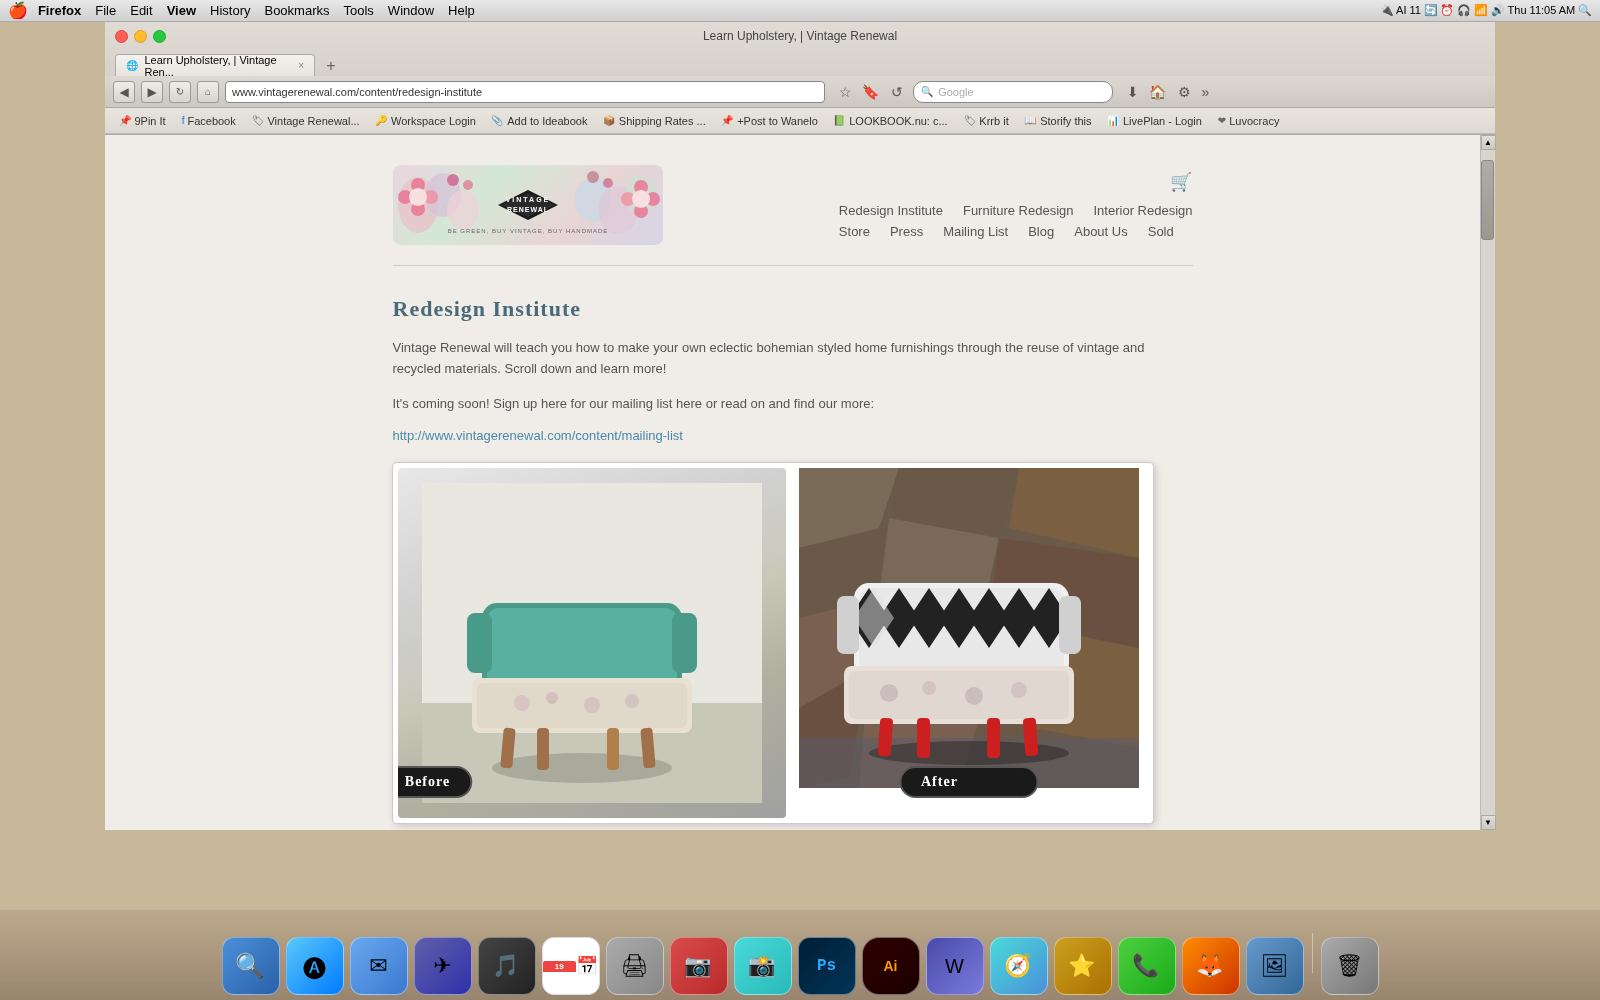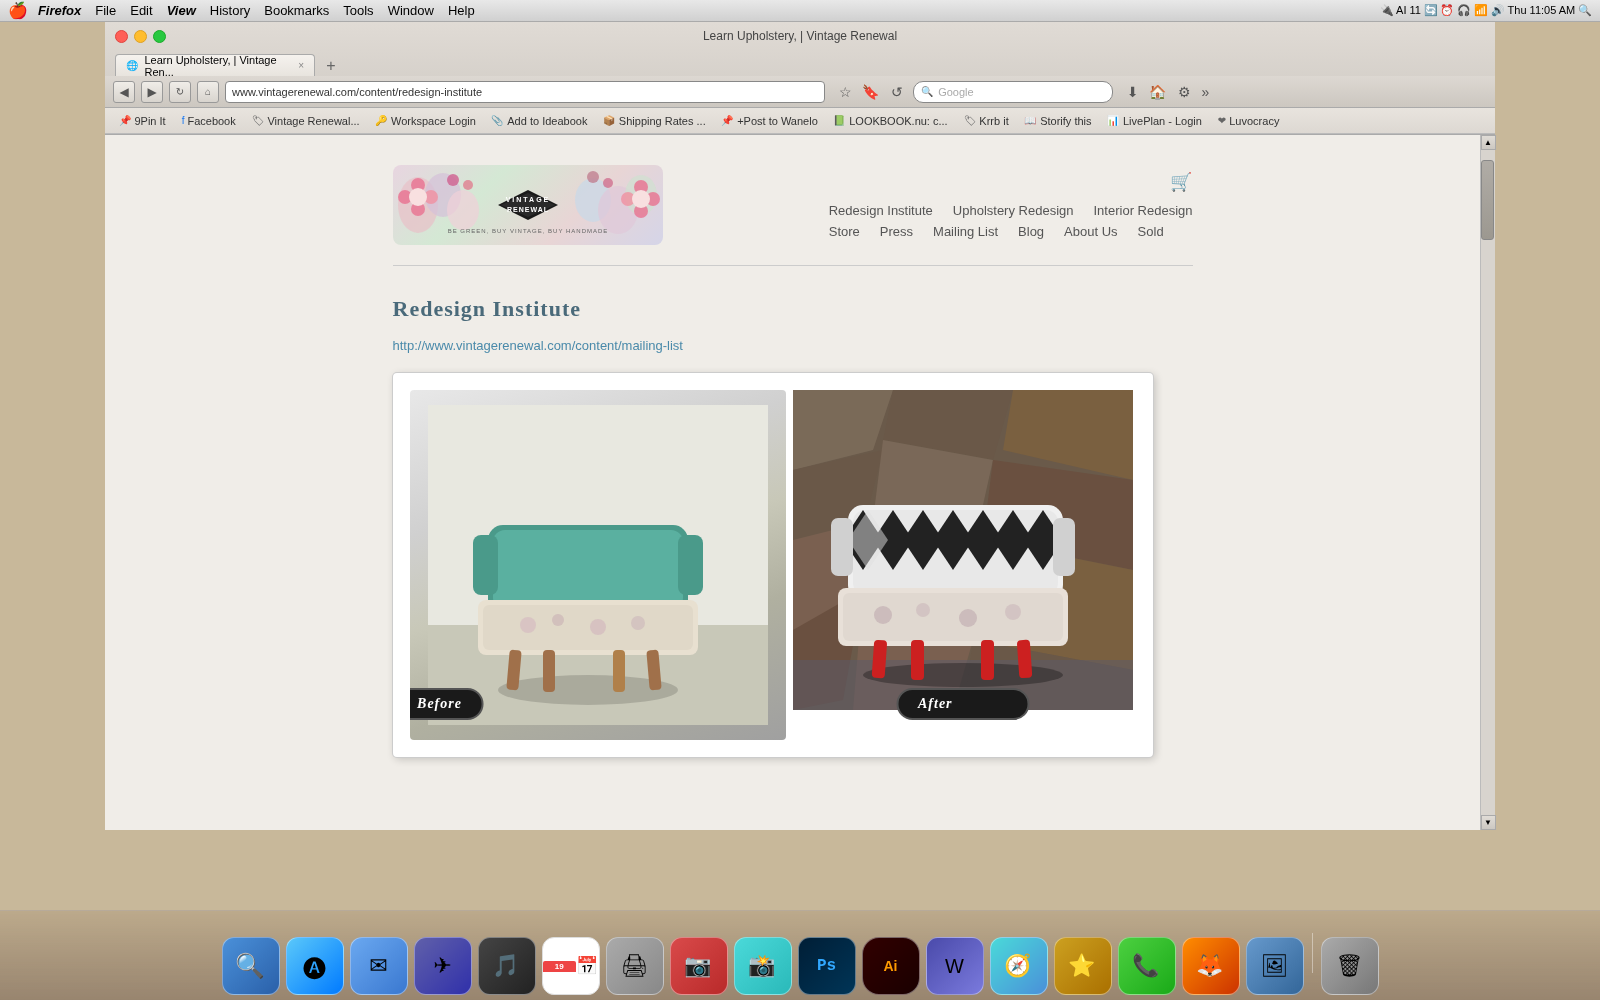--- a/index.html
+++ b/index.html
@@ -22,21 +22,21 @@
     .menubar-apple {
       font-size: 16px;
       margin-right: 10px;
     }
     .menubar-item {
       margin-right: 14px;
       color: #000;
       cursor: pointer;
       font-size: 13px;
     }
-    .menubar-item.bold { font-weight: bold; font-style: italic; }
+    .menubar-item.bold { font-weight: bold; }
     .menubar-right {
       margin-left: auto;
       display: flex;
       align-items: center;
       gap: 8px;
       font-size: 12px;
     }
 
     
     .browser-window {
@@ -297,25 +297,24 @@
       text-decoration: none;
       display: block;
       margin-bottom: 20px;
     }
 
     
     .image-comparison {
       border: 2px solid #ccc;
       border-radius: 4px;
       background: white;
-      padding: 14px;
+      padding: 2px;
       display: flex;
       gap: 4px;
       max-width: 760px;
-      font-style: italic;
     }
 
     .image-box {
       flex: 1;
       position: relative;
       min-height: 340px;
       border-radius: 4px;
       overflow: hidden;
     }
 
@@ -576,38 +575,40 @@
               </svg>
             </div>
           </div>
 
           <div style="display:flex; flex-direction:column; align-items:flex-start; gap:6px;">
             <div style="text-align:right; width:100%; margin-bottom:4px;">
               <span class="cart-icon">🛒</span>
             </div>
             <div class="nav-row">
               <a class="nav-link">Redesign Institute</a>
-              <a class="nav-link">Upholstery Redesign</a>
+              <a class="nav-link">Furniture Redesign</a>
               <a class="nav-link">Interior Redesign</a>
             </div>
             <div class="nav-row">
               <a class="nav-link">Store</a>
               <a class="nav-link">Press</a>
               <a class="nav-link">Mailing List</a>
               <a class="nav-link">Blog</a>
               <a class="nav-link">About Us</a>
               <a class="nav-link">Sold</a>
             </div>
           </div>
         </div>
 
         <hr style="border:none; border-top:1px solid #ccc; margin-bottom:20px;">
 
         <div class="page-main">
           <h1 class="page-title">Redesign Institute</h1>
+          <p class="page-desc">Vintage Renewal will teach you how to make your own eclectic bohemian styled home furnishings through the reuse of vintage and recycled materials.  Scroll down and learn more!</p>
+          <p class="page-desc">It's coming soon!  Sign up here for our mailing list here or read on and find our more:</p>
           <a class="page-link">http://www.vintagerenewal.com/content/mailing-list</a>
 
           <div class="image-comparison stamp-border">
 
             <div class="image-box before-image">
               <svg width="100%" height="320" viewBox="0 0 340 320">
 
                 <rect width="340" height="320" fill="#e0e0d8"></rect>
                 <rect y="220" width="340" height="100" fill="#c8c8b8"></rect>
 

